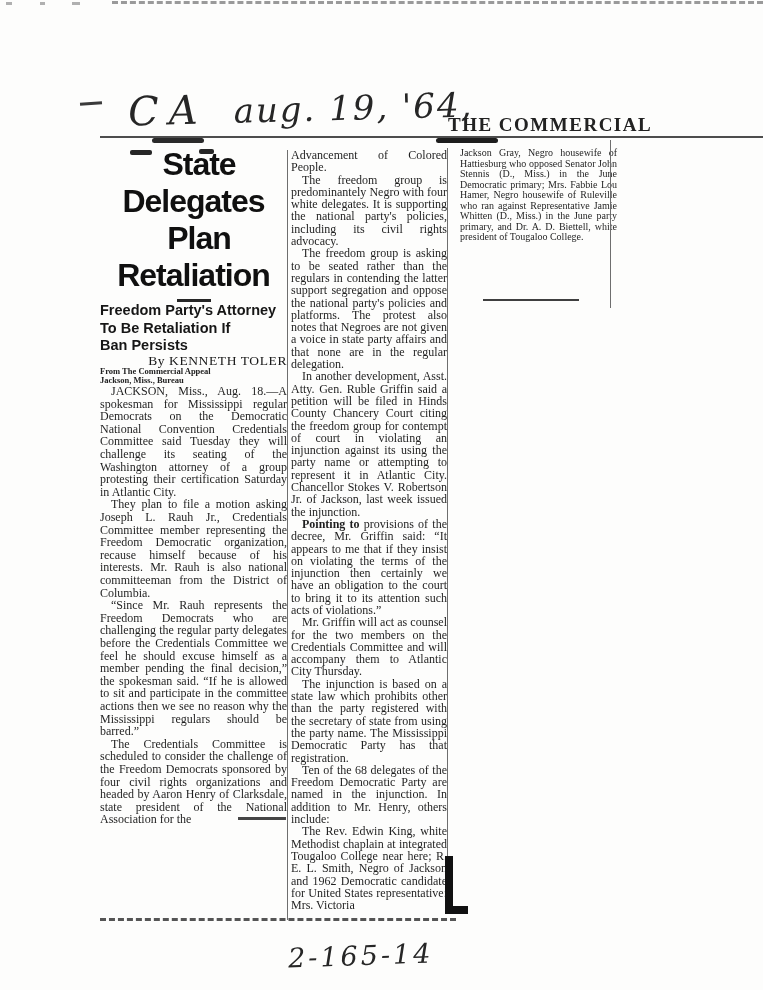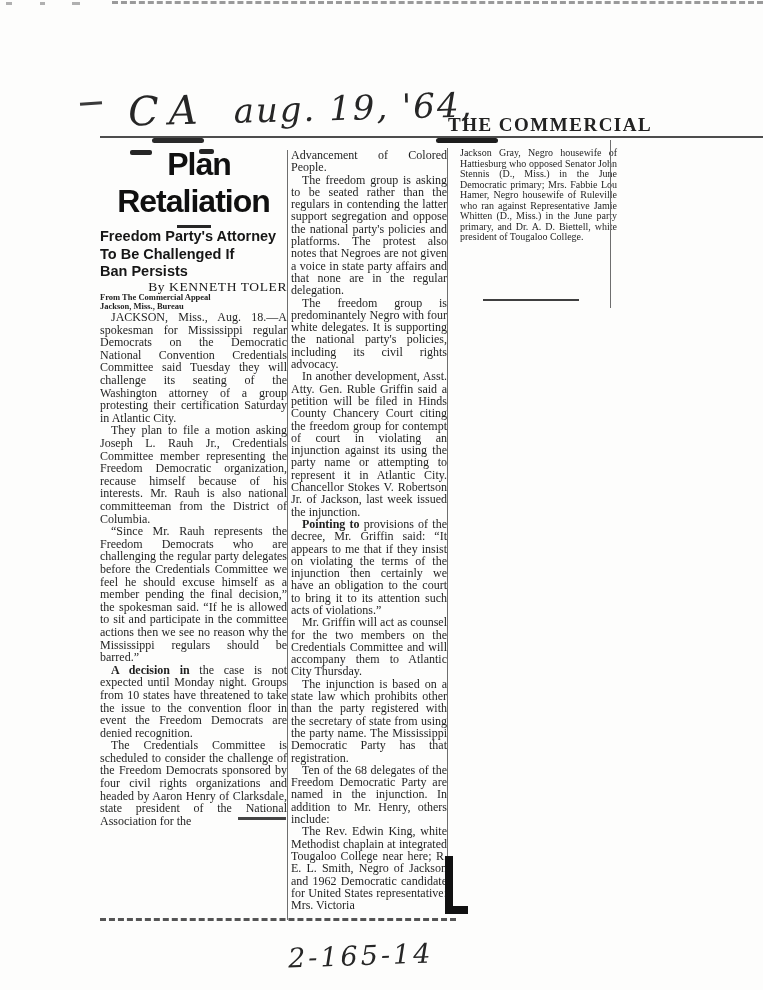--- a/index.html
+++ b/index.html
@@ -80,39 +80,39 @@
   </div>
 
   <div class="masthead">THE COMMERCIAL</div>
   <div class="rule-top"></div>
   <div class="masthead-underline"></div>
   <div class="hw-underline"></div>
   <div class="smudge" style="left:130px;top:150px;width:22px;height:5px"></div>
   <div class="smudge" style="left:199px;top:149px;width:15px;height:5px"></div>
 
   <div class="col col1">
+    <p class="headline">State Delegates</p>
     <p class="headline" style="margin-top:0">Plan Retaliation</p>
     <div class="headline-divider"></div>
     <p class="subhead noindent">Freedom Party's Attorney</p>
-    <p class="subhead noindent" style="margin-top:0">To Be Challenged If</p>
+    <p class="subhead noindent" style="margin-top:0">To Be Retaliation If</p>
     <p class="subhead noindent" style="margin-top:0">Ban Persists</p>
     <p class="byline noindent">By KENNETH TOLER</p>
     <p class="credit noindent">From The Commercial Appeal</p>
     <p class="credit noindent" style="margin-top:0">Jackson, Miss., Bureau</p>
     <p class="body-start">JACKSON, Miss., Aug. 18.—A spokesman for Mississippi regular Democrats on the Democratic National Convention Credentials Committee said Tuesday they will challenge its seating of the Washington attorney of a group protesting their certification Saturday in Atlantic City.</p>
     <p>They plan to file a motion asking Joseph L. Rauh Jr., Credentials Committee member representing the Freedom Democratic organization, recause himself because of his interests. Mr. Rauh is also national committeeman from the District of Columbia.</p>
     <p>“Since Mr. Rauh represents the Freedom Democrats who are challenging the regular party delegates before the Credentials Committee we feel he should excuse himself as a member pending the final decision,” the spokesman said. “If he is allowed to sit and participate in the committee actions then we see no reason why the Mississippi regulars should be barred.”</p>
-    <p class="gap-lg"><b class="lead-bold">A decision in</b><span> the case is not expected until Monday night. Groups from 10 states have threatened to take the issue to the convention floor in event the Freedom Democrats are denied recognition.</span></p>
     <p>The Credentials Committee is scheduled to consider the challenge of the Freedom Democrats sponsored by four civil rights organizations and headed by Aaron Henry of Clarksdale, state president of the National Association for the</p>
   </div>
 
   <div class="col col2">
     <p class="noindent">Advancement of Colored People.</p>
+    <p>The freedom group is predominantely Negro with four white delegates. It is supporting the national party's policies, including its civil rights advocacy.</p>
     <p>The freedom group is asking to be seated rather than the regulars in contending the latter support segregation and oppose the national party's policies and platforms. The protest also notes that Negroes are not given a voice in state party affairs and that none are in the regular delegation.</p>
-    <p>The freedom group is predominantely Negro with four white delegates. It is supporting the national party's policies, including its civil rights advocacy.</p>
     <p>In another development, Asst. Atty. Gen. Ruble Griffin said a petition will be filed in Hinds County Chancery Court citing the freedom group for contempt of court in violating an injunction against its using the party name or attempting to represent it in Atlantic City. Chancellor Stokes V. Robertson Jr. of Jackson, last week issued the injunction.</p>
     <p class="gap-lg"><b class="lead-bold">Pointing to</b><span> provisions of the decree, Mr. Griffin said: “It appears to me that if they insist on violating the terms of the injunction then certainly we have an obligation to the court to bring it to its attention such acts of violations.”</span></p>
     <p>Mr. Griffin will act as counsel for the two members on the Credentials Committee and will accompany them to Atlantic City Thursday.</p>
     <p>The injunction is based on a state law which prohibits other than the party registered with the secretary of state from using the party name. The Mississippi Democratic Party has that registration.</p>
     <p>Ten of the 68 delegates of the Freedom Democratic Party are named in the injunction. In addition to Mr. Henry, others include:</p>
     <p>The Rev. Edwin King, white Methodist chaplain at integrated Tougaloo College near here; R. E. L. Smith, Negro of Jackson and 1962 Democratic candidate for United States representative: Mrs. Victoria</p>
   </div>
 
   <div class="col col3">
     <p class="noindent">Jackson Gray, Negro housewife of Hattiesburg who opposed Senator John Stennis (D., Miss.) in the June Democratic primary; Mrs. Fabbie Lou Hamer, Negro housewife of Ruleville who ran against Representative Jamie Whitten (D., Miss.) in the June party primary, and Dr. A. D. Biettell, white president of Tougaloo College.</p>

